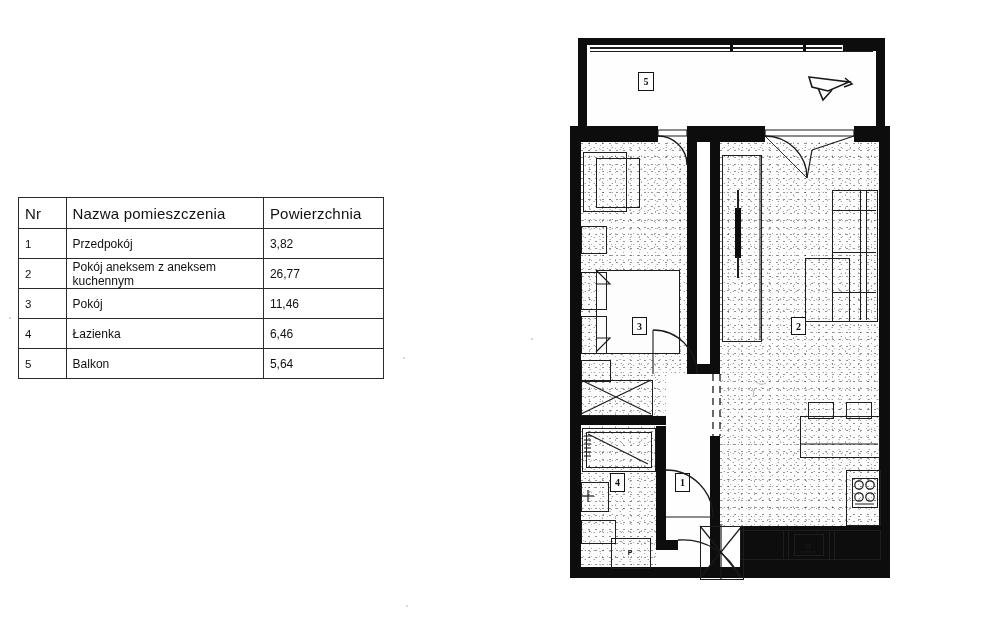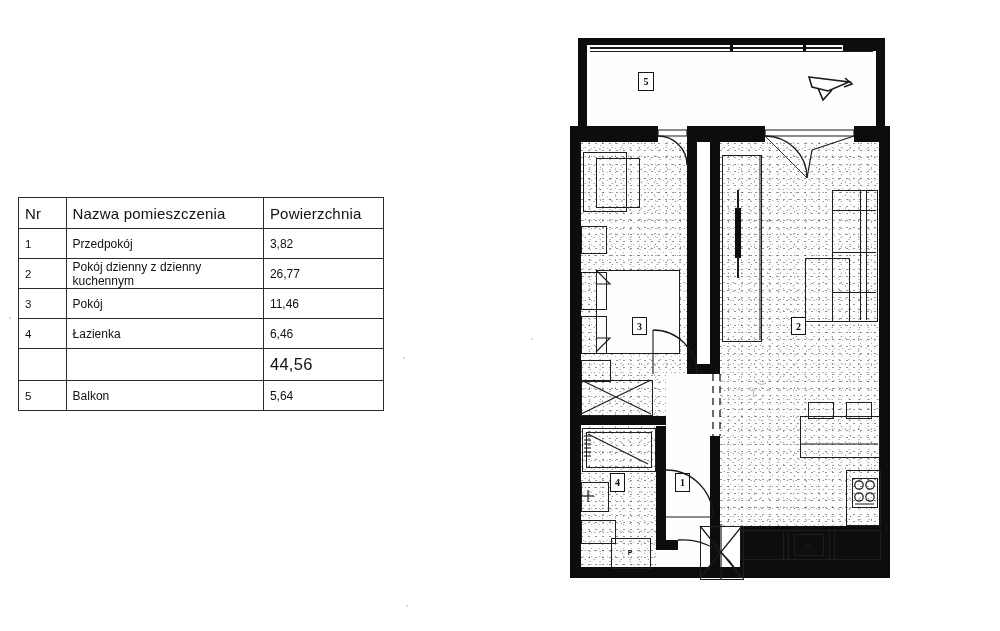--- a/index.html
+++ b/index.html
@@ -81,39 +81,34 @@
         <td class="col-area">Powierzchnia</td>
       </tr>
 
       <tr class="row">
         <td class="cnum">1</td>
         <td>Przedpokój</td>
         <td>3,82</td>
       </tr>
       <tr class="row">
         <td class="cnum">2</td>
-        <td>Pokój dzienny z dzienny kuchennym</td>
+        <td>Pokój aneksem z aneksem kuchennym</td>
         <td>26,77</td>
       </tr>
       <tr class="row">
         <td class="cnum">3</td>
         <td>Pokój</td>
         <td>11,46</td>
       </tr>
       <tr class="row">
         <td class="cnum">4</td>
         <td>Łazienka</td>
         <td>6,46</td>
       </tr>
 
-      <tr class="total">
-        <td class="blank"></td>
-        <td class="blank"></td>
-        <td class="tval">44,56</td>
-      </tr>
 
       <tr class="row">
         <td class="cnum">5</td>
         <td>Balkon</td>
         <td>5,64</td>
       </tr>
     </tbody>
   </table>
 
   <div class="speck" style="left:9px;top:317px;width:2px;height:2px;"></div>

